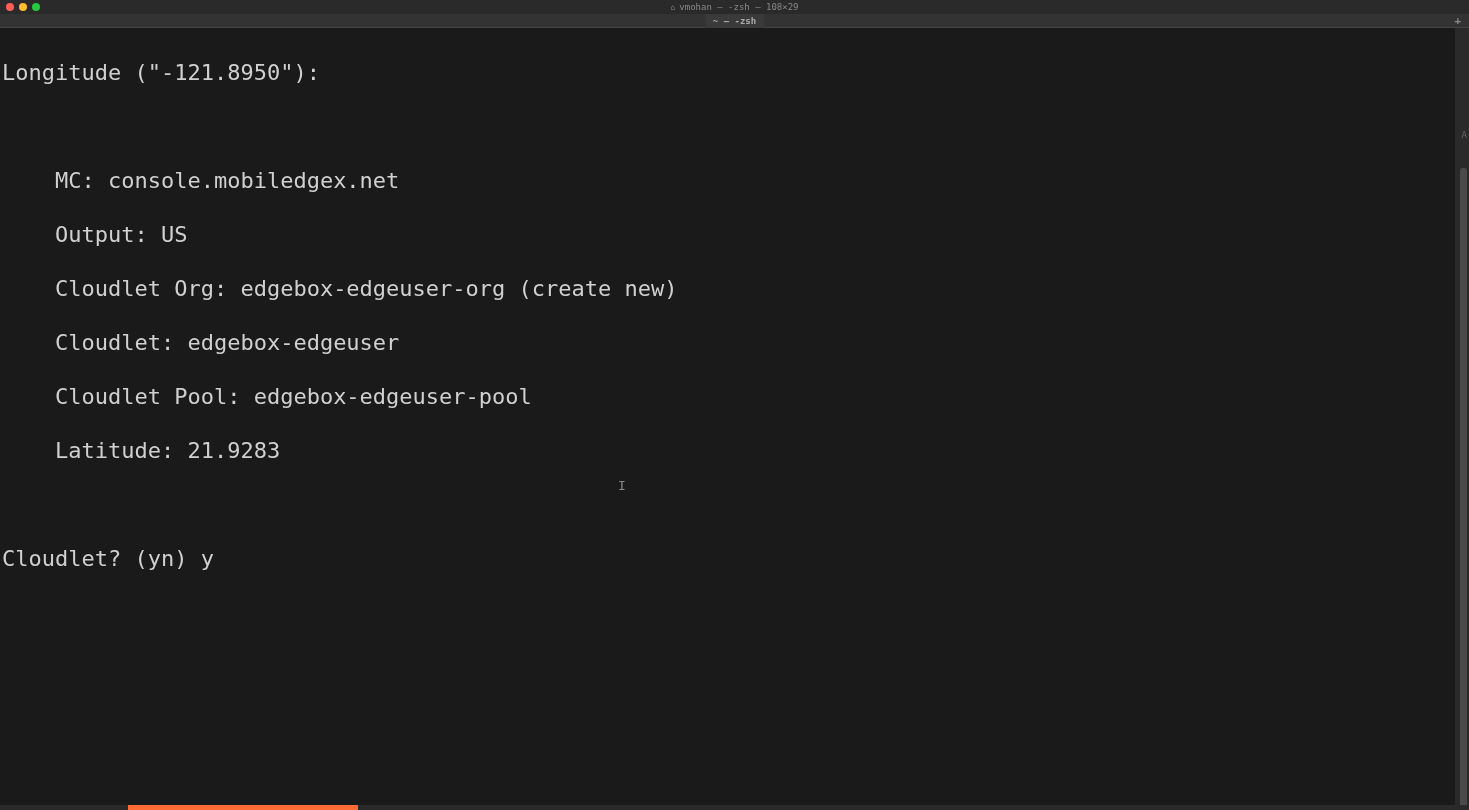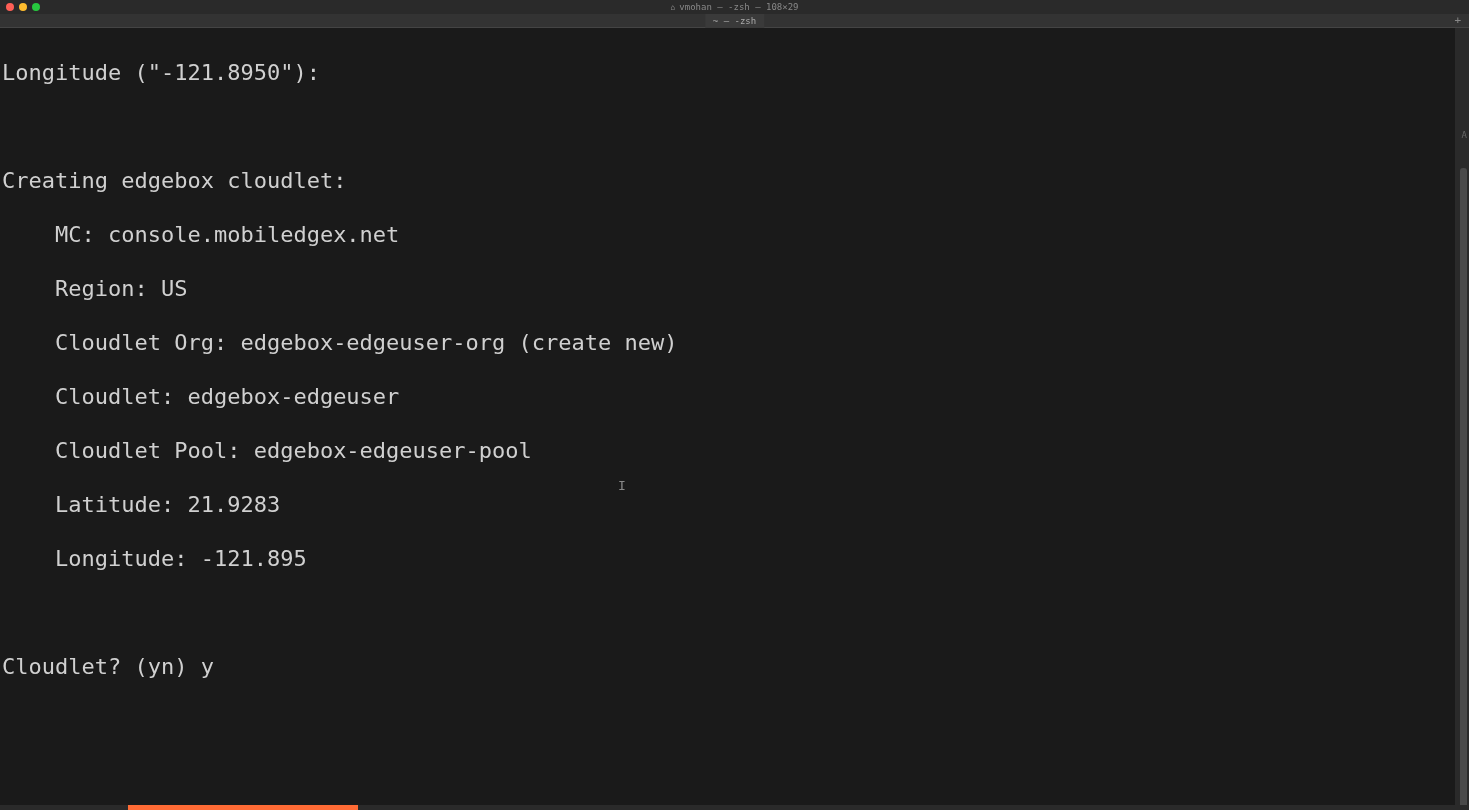--- a/index.html
+++ b/index.html
@@ -51,20 +51,21 @@
     .home-icon {
       font-size: 8px;
     }
     .tab-bar {
       height: 14px;
       background: #333;
       display: flex;
       align-items: center;
       position: relative;
       border-bottom: 1px solid #444;
+      font-weight: bold;
     }
     .tab {
       position: absolute;
       left: 50%;
       transform: translateX(-50%);
       font-size: 9px;
       color: #aaa;
       padding: 2px 8px;
       background: #3a3a3a;
     }
@@ -156,28 +157,26 @@
 <div class="tab-bar">
   <div class="tab">
     <span>~ — -zsh</span>
   </div>
   <div class="tab-add">+</div>
 </div>
 
 <div class="terminal-content">
 <div class="terminal-line">Longitude ("-121.8950"):</div>
 <div class="terminal-line"> </div>
-<div class="terminal-line">Creating edgebox cloudlet:</div>
 <div class="terminal-line">    MC: console.mobiledgex.net</div>
-<div class="terminal-line">    Region: US</div>
+<div class="terminal-line">    Output: US</div>
 <div class="terminal-line">    Cloudlet Org: edgebox-edgeuser-org (create new)</div>
 <div class="terminal-line">    Cloudlet: edgebox-edgeuser</div>
 <div class="terminal-line">    Cloudlet Pool: edgebox-edgeuser-pool</div>
 <div class="terminal-line">    Latitude: 21.9283</div>
-<div class="terminal-line">    Longitude: -121.895</div>
 <div class="terminal-line"> </div>
 <div class="terminal-line">Cloudlet? (yn) y</div>
 <div class="terminal-line"> </div>
 
 
 
 
 
 
 

